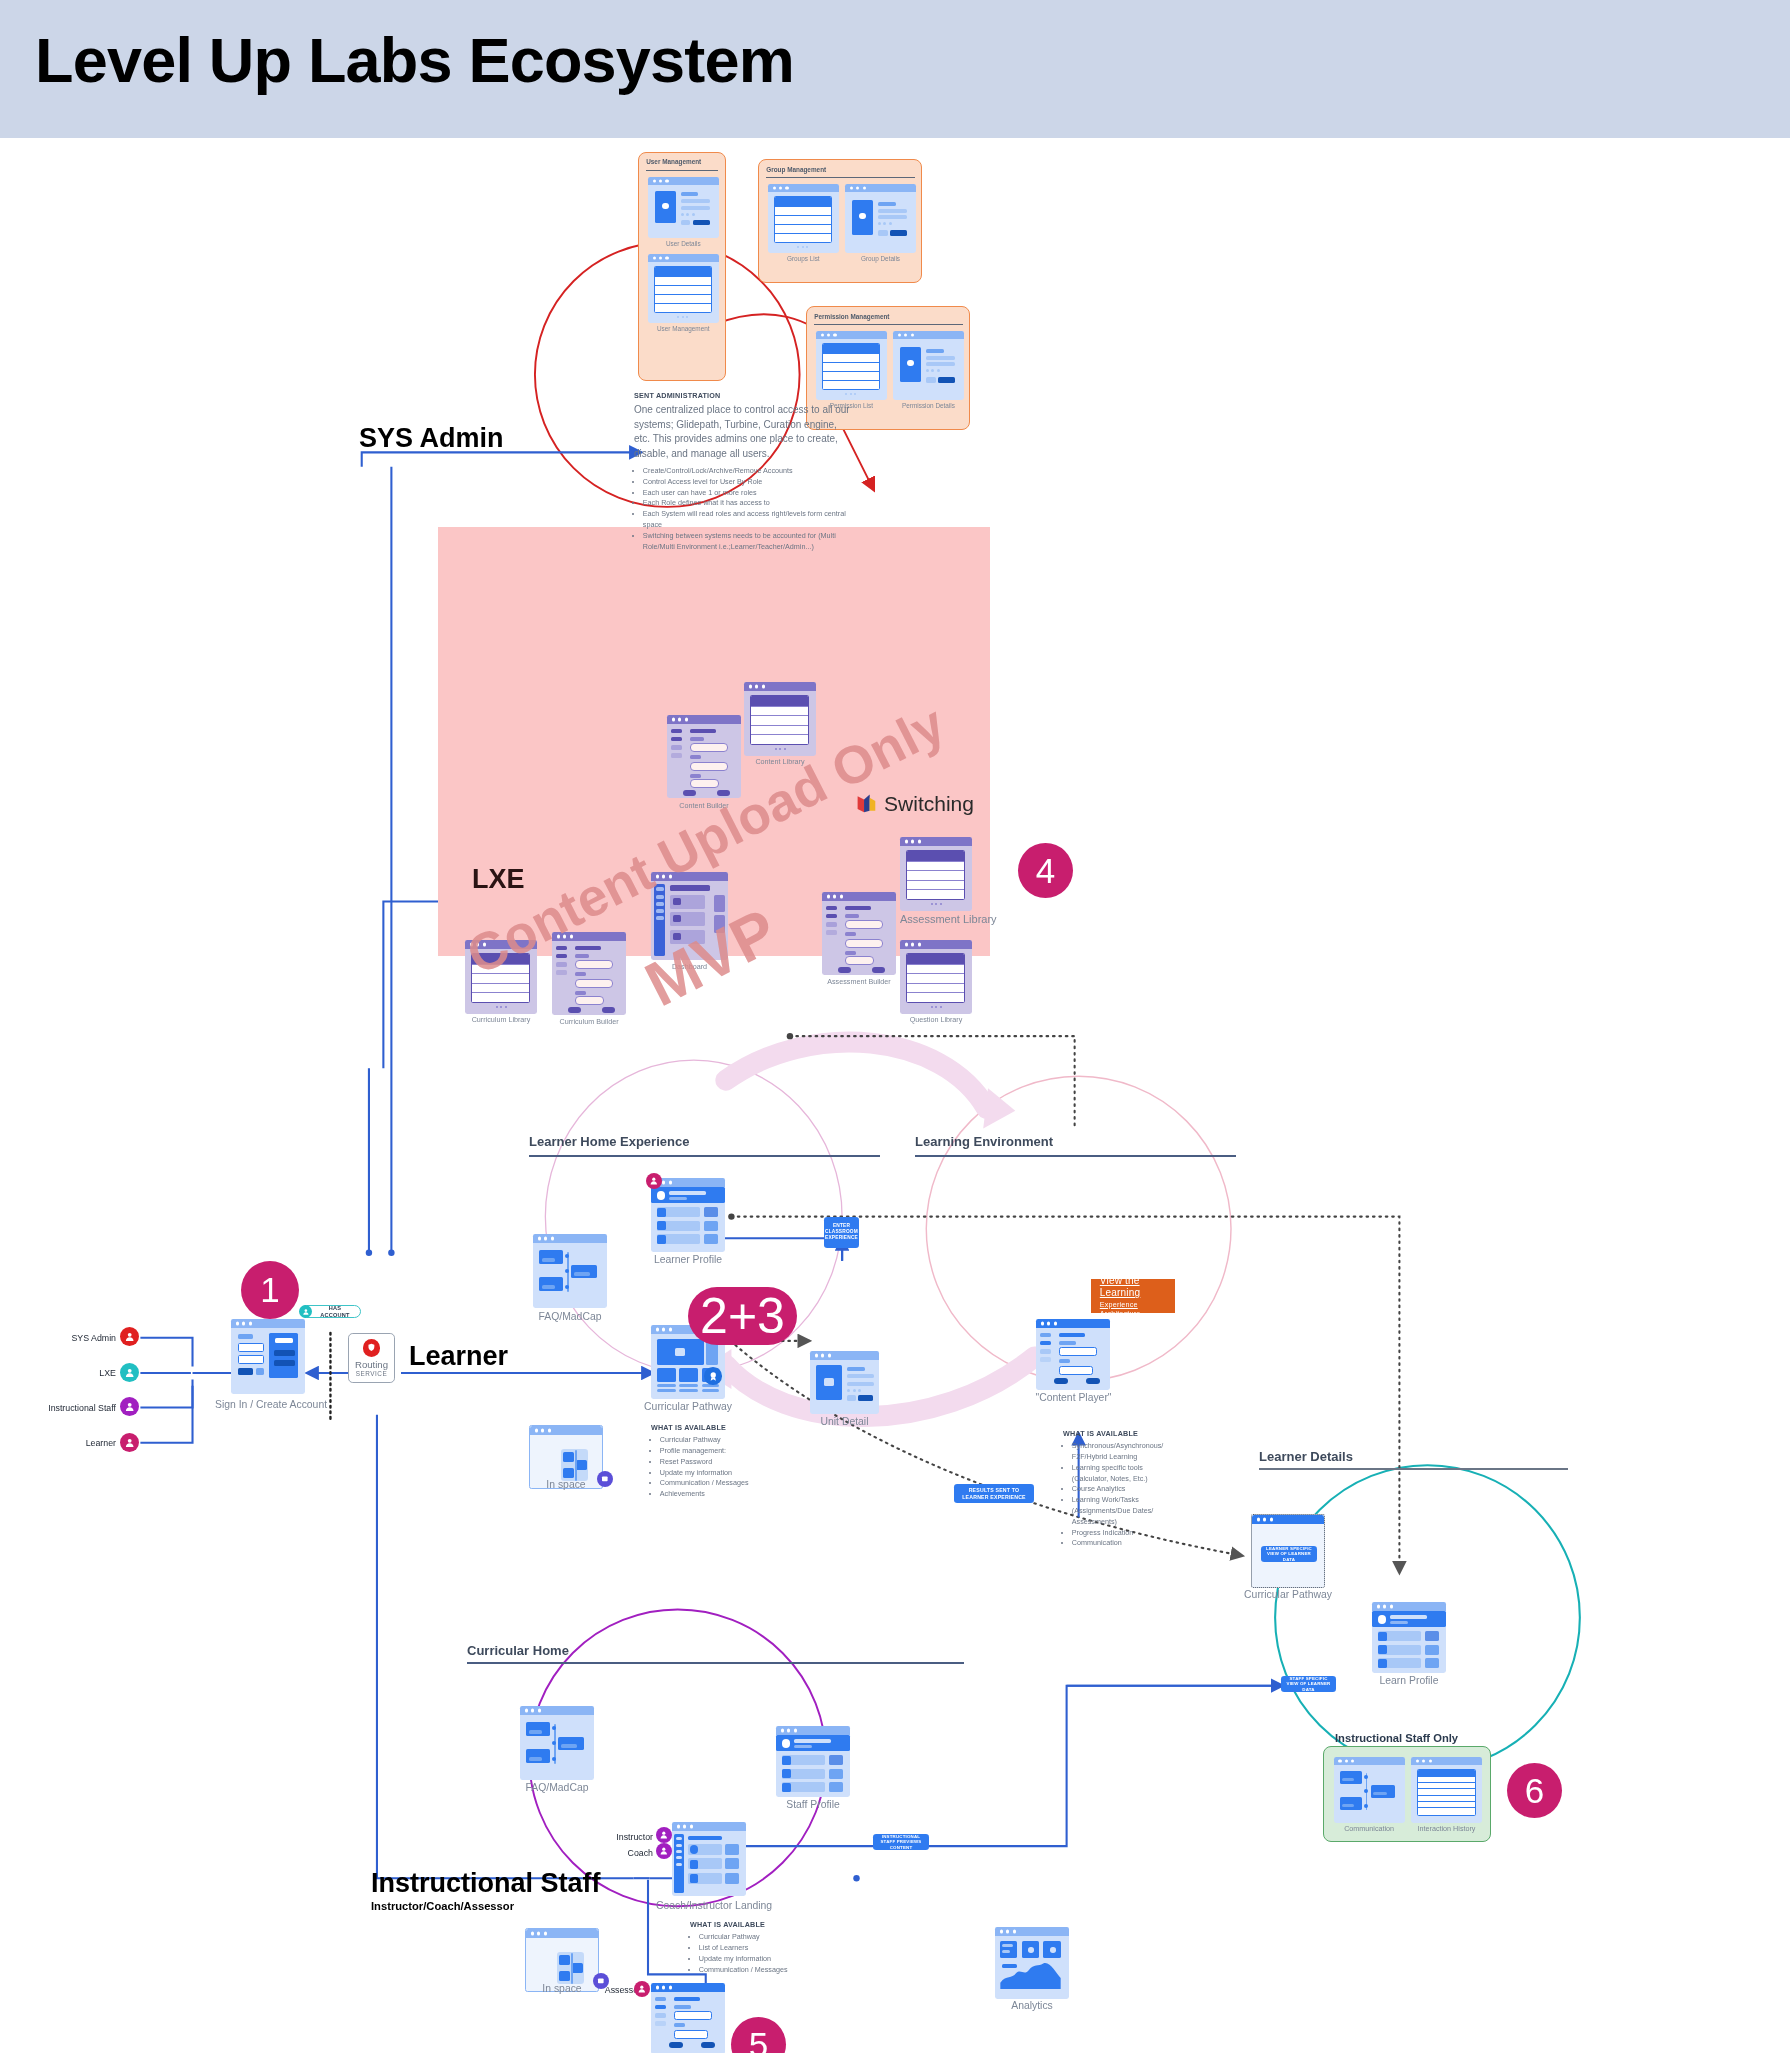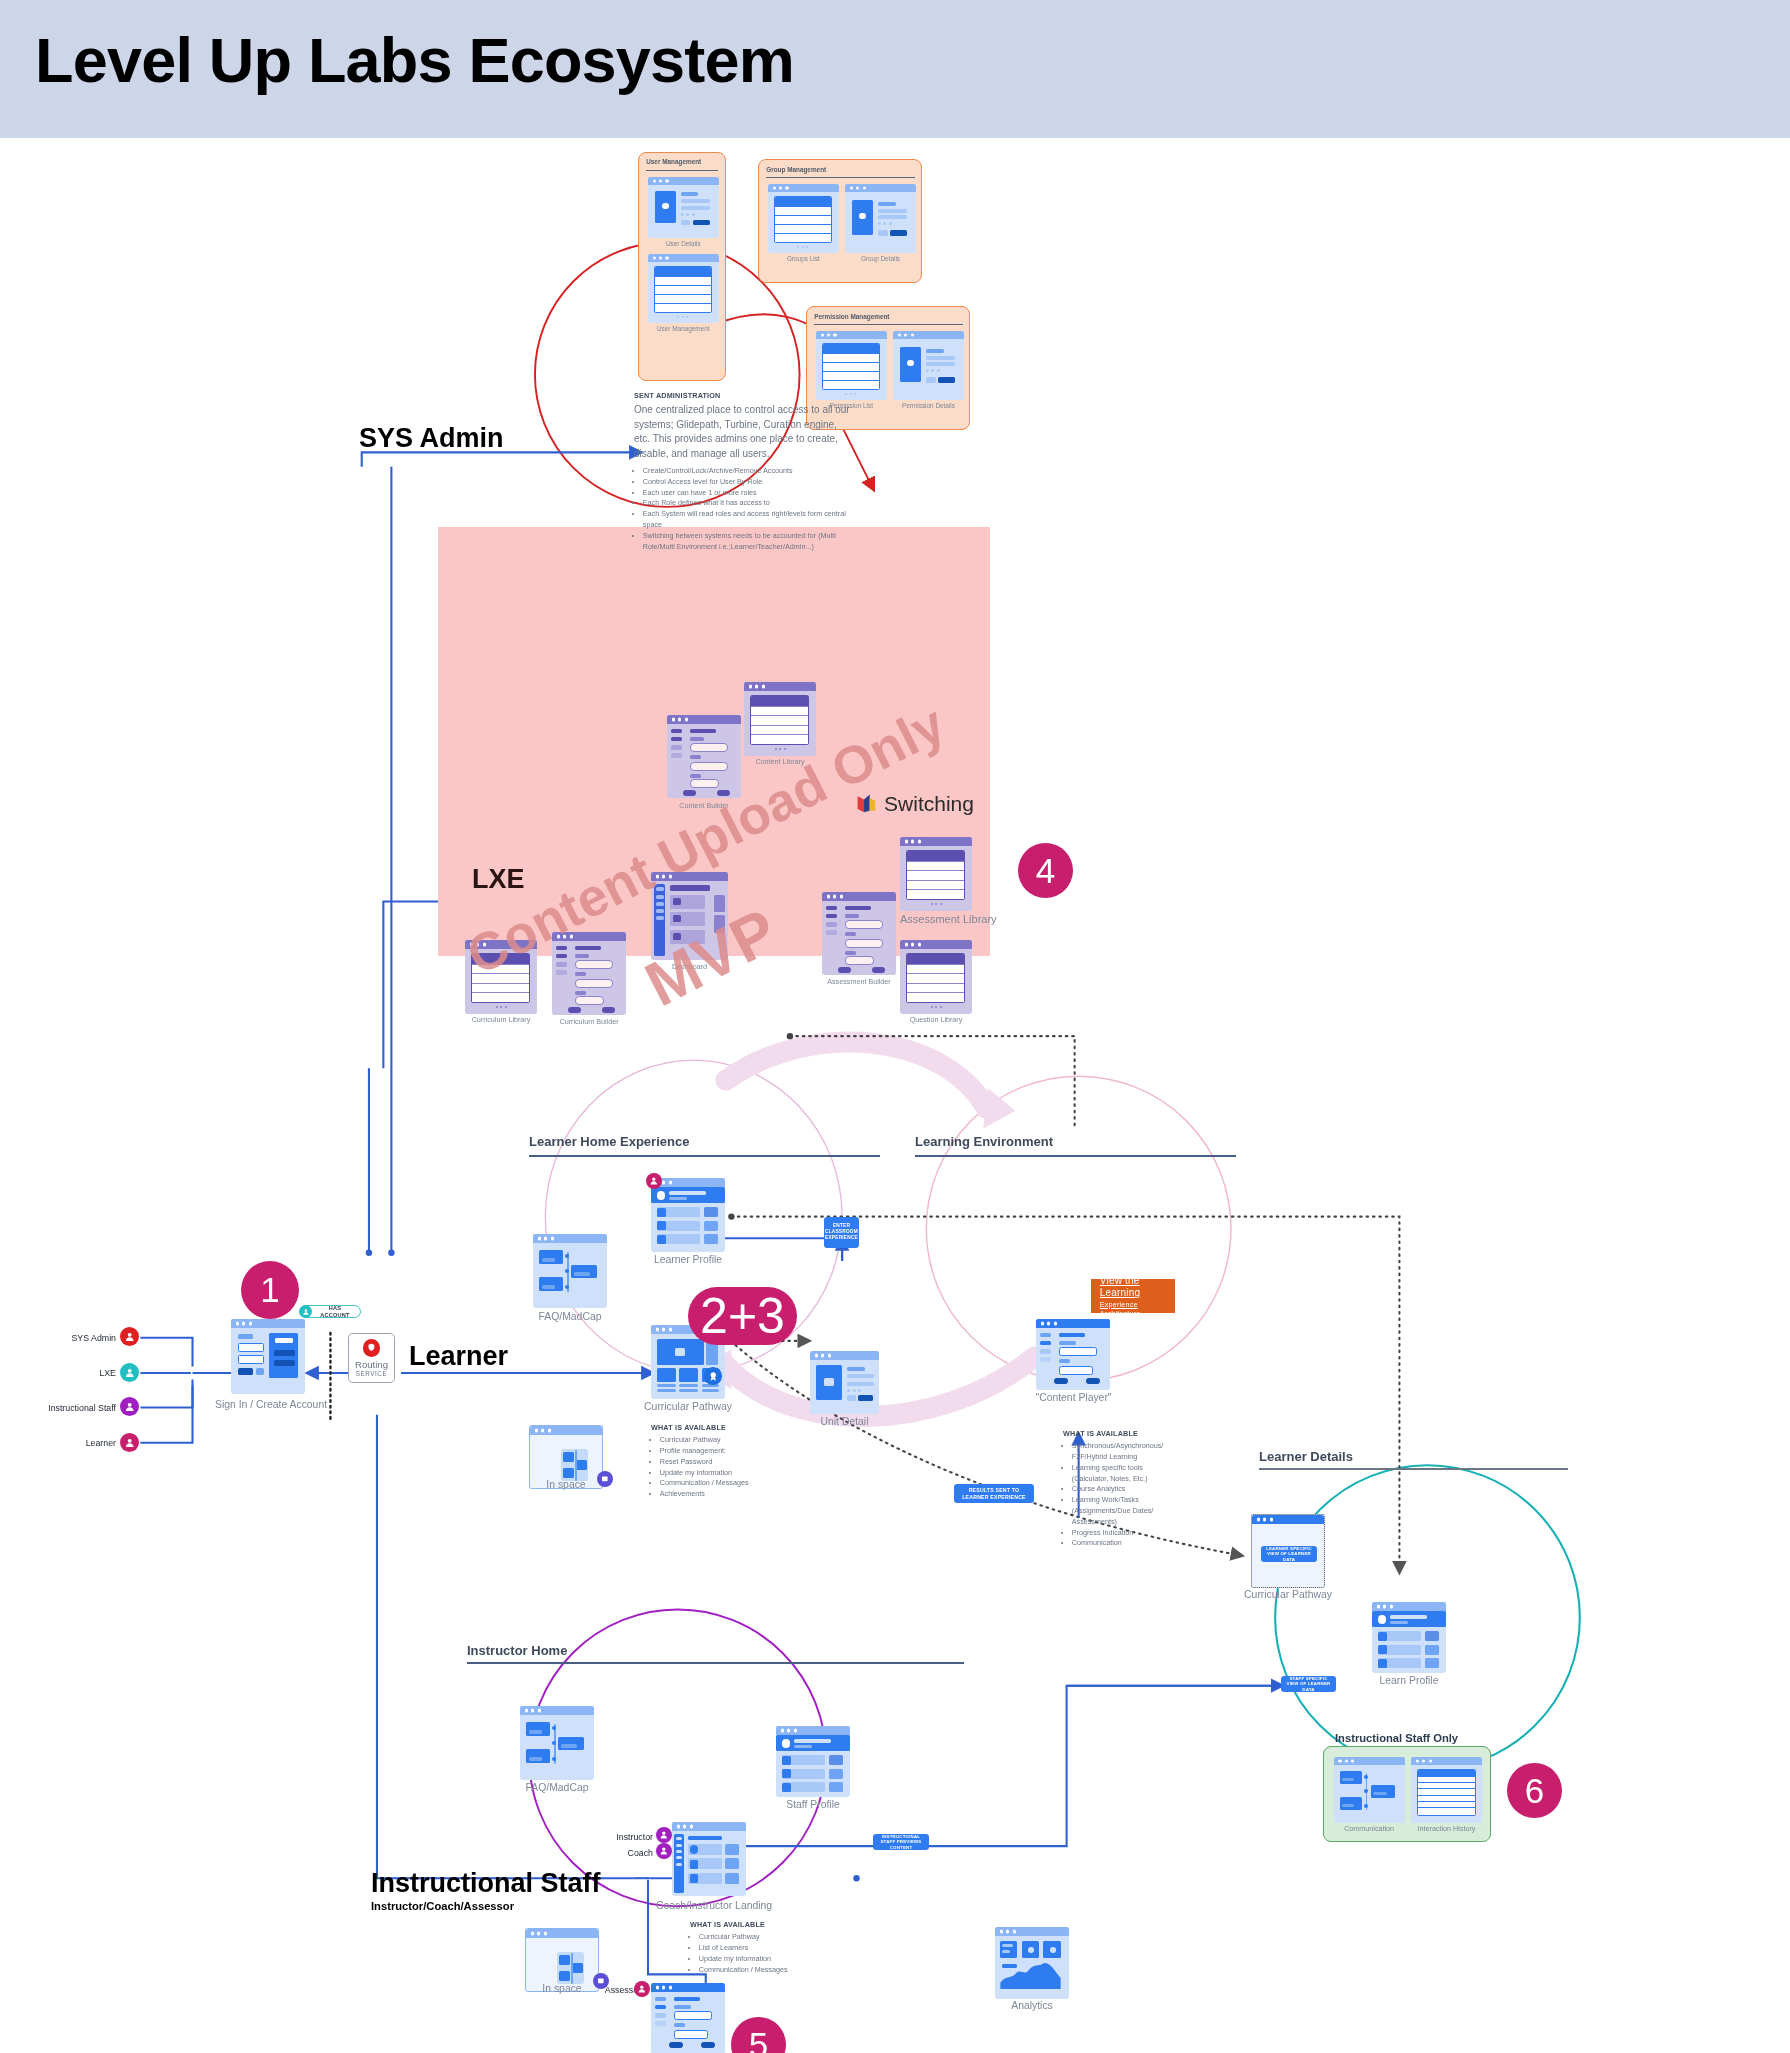--- a/index.html
+++ b/index.html
@@ -882,21 +882,21 @@
           <div class="rw" style="height:14%"></div>
         <div class="rw" style="height:14%"></div>
           <div class="rw" style="height:14%"></div>
       </div>
     </div>
     <div class="caption" style="left:87px; top:77px; width:71px; font-size:7.2px;">Interaction History</div>
   </div>
 
   <div class="badge" style="left:1507px; top:1625px; width:55px; height:55px;">6</div>
 
-  <div class="sec-label" style="left:467px; top:1505px;">Instructor Home</div>
+  <div class="sec-label" style="left:467px; top:1505px;">Curricular Home</div>
   <div class="sec-rule" style="left:467px; top:1524px; width:497px;"></div>
 
   <div class="win" style="left:520px; top:1568px; width:74px; height:74px;">
     <div class="bar" style="height:8.8px;">
         <i></i>
         <i></i>
         <i></i>
       </div>
     <div class="blk" style="left:6.4px; top:16px; width:24px; height:13.6px;"></div>
     <div class="blk l" style="left:8.8px; top:24px; width:13px; height:4px;"></div>

